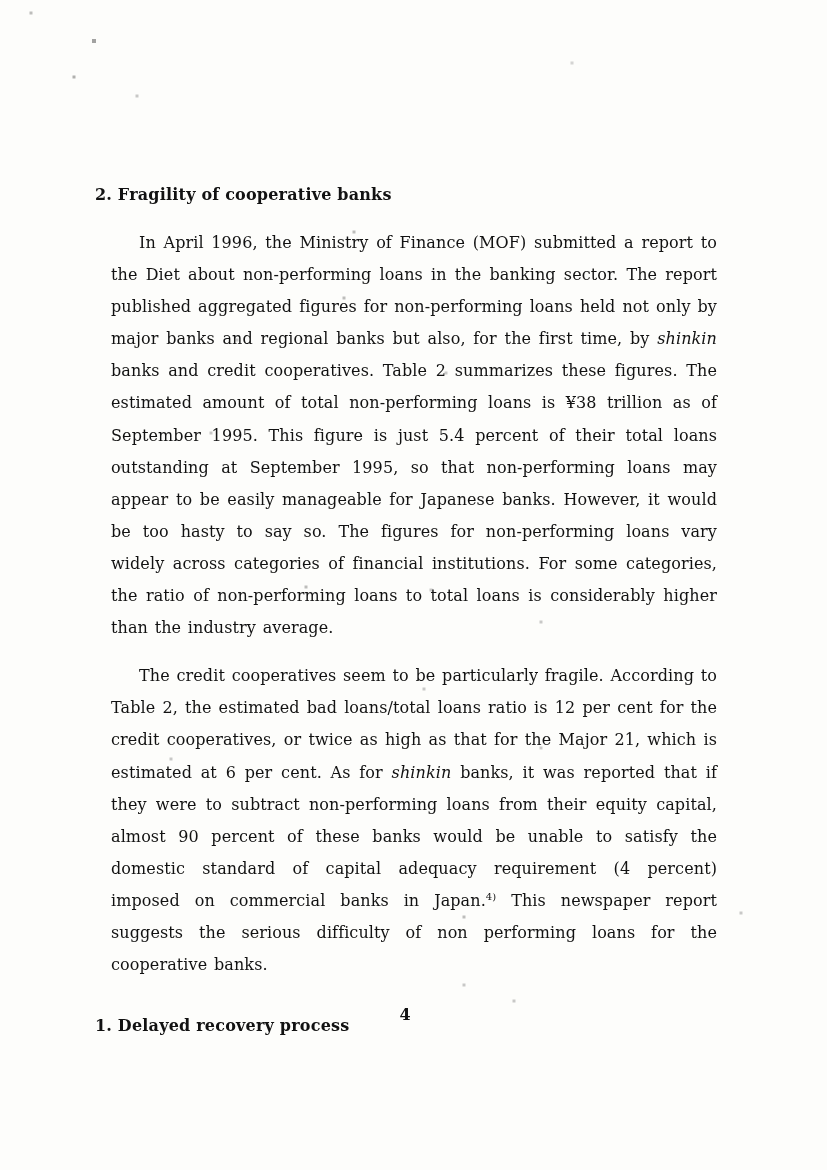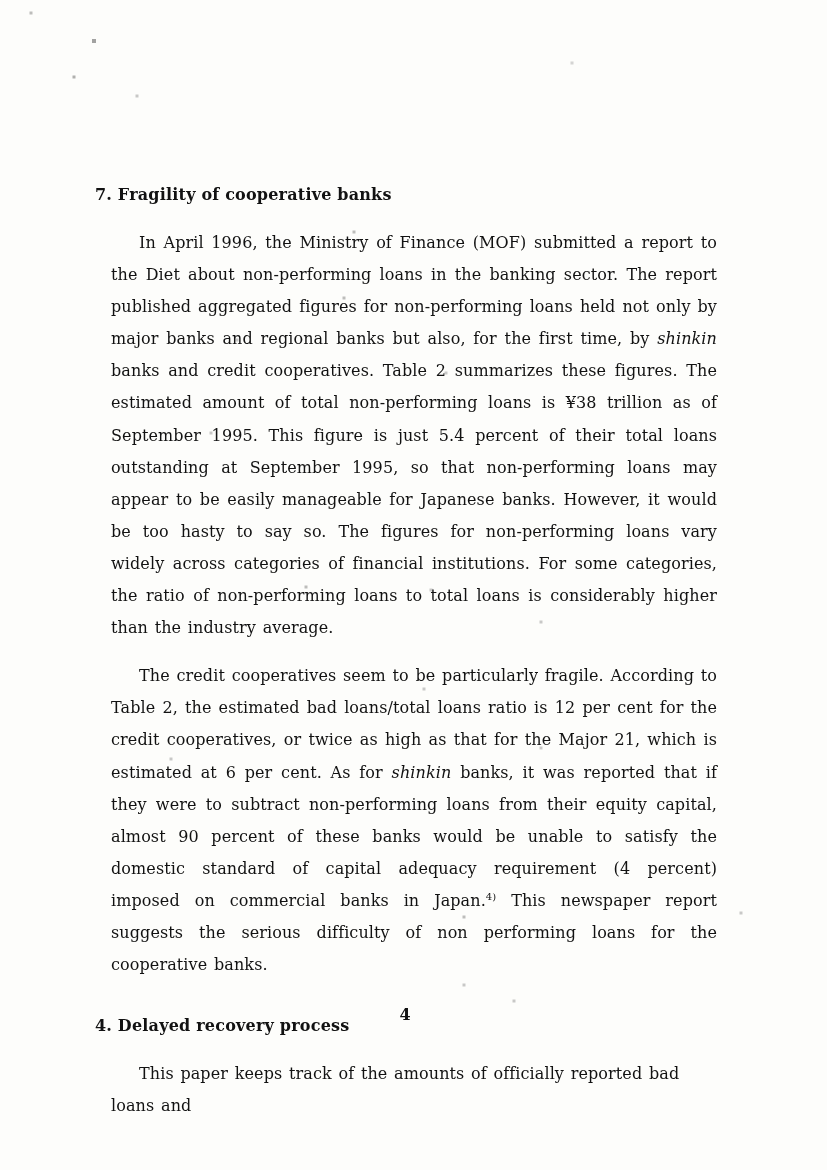--- a/index.html
+++ b/index.html
@@ -95,25 +95,24 @@
       260px 902px 0 0.5px rgba(85,85,85,0.25);
   }
 </style>
 </head>
 <body>
 
 <div class="page">
   <div class="specks"></div>
 
   <main class="content">
-    <h2 class="heading">7. Fragility of cooperative banks</h2>
+    <h2 class="heading">2. Fragility of cooperative banks</h2>
 
     <p class="para"><span>In April 1996, the Ministry of Finance (MOF) submitted a report to the Diet about non-performing loans in the banking sector. The report published aggregated figures for non-performing loans held not only by major banks and regional banks but also, for the first time, by </span><i>shinkin</i><span> banks and credit cooperatives. Table 2 summarizes these figures. The estimated amount of total non-performing loans is ¥38 trillion as of September 1995. This figure is just 5.4 percent of their total loans outstanding at September 1995, so that non-performing loans may appear to be easily manageable for Japanese banks. However, it would be too hasty to say so. The figures for non-performing loans vary widely across categories of financial institutions. For some categories, the ratio of non-performing loans to total loans is considerably higher than the industry average.</span></p>
 
     <p class="para"><span>The credit cooperatives seem to be particularly fragile. According to Table 2, the estimated bad loans/total loans ratio is 12 per cent for the credit cooperatives, or twice as high as that for the Major 21, which is estimated at 6 per cent. As for </span><i>shinkin</i><span> banks, it was reported that if they were to subtract non-performing loans from their equity capital, almost 90 percent of these banks would be unable to satisfy the domestic standard of capital adequacy requirement (4 percent) imposed on commercial banks in Japan.</span><sup>4)</sup><span> This newspaper report suggests the serious difficulty of non performing loans for the cooperative banks.</span></p>
 
-    <h2 class="heading heading-3">4. Delayed recovery process</h2>
+    <h2 class="heading heading-3">1. Delayed recovery process</h2>
 
-    <p class="para"><span>This paper keeps track of the amounts of officially reported bad loans and</span></p>
   </main>
 
   <div class="page-number">4</div>
 </div>
 
 </body></html>

